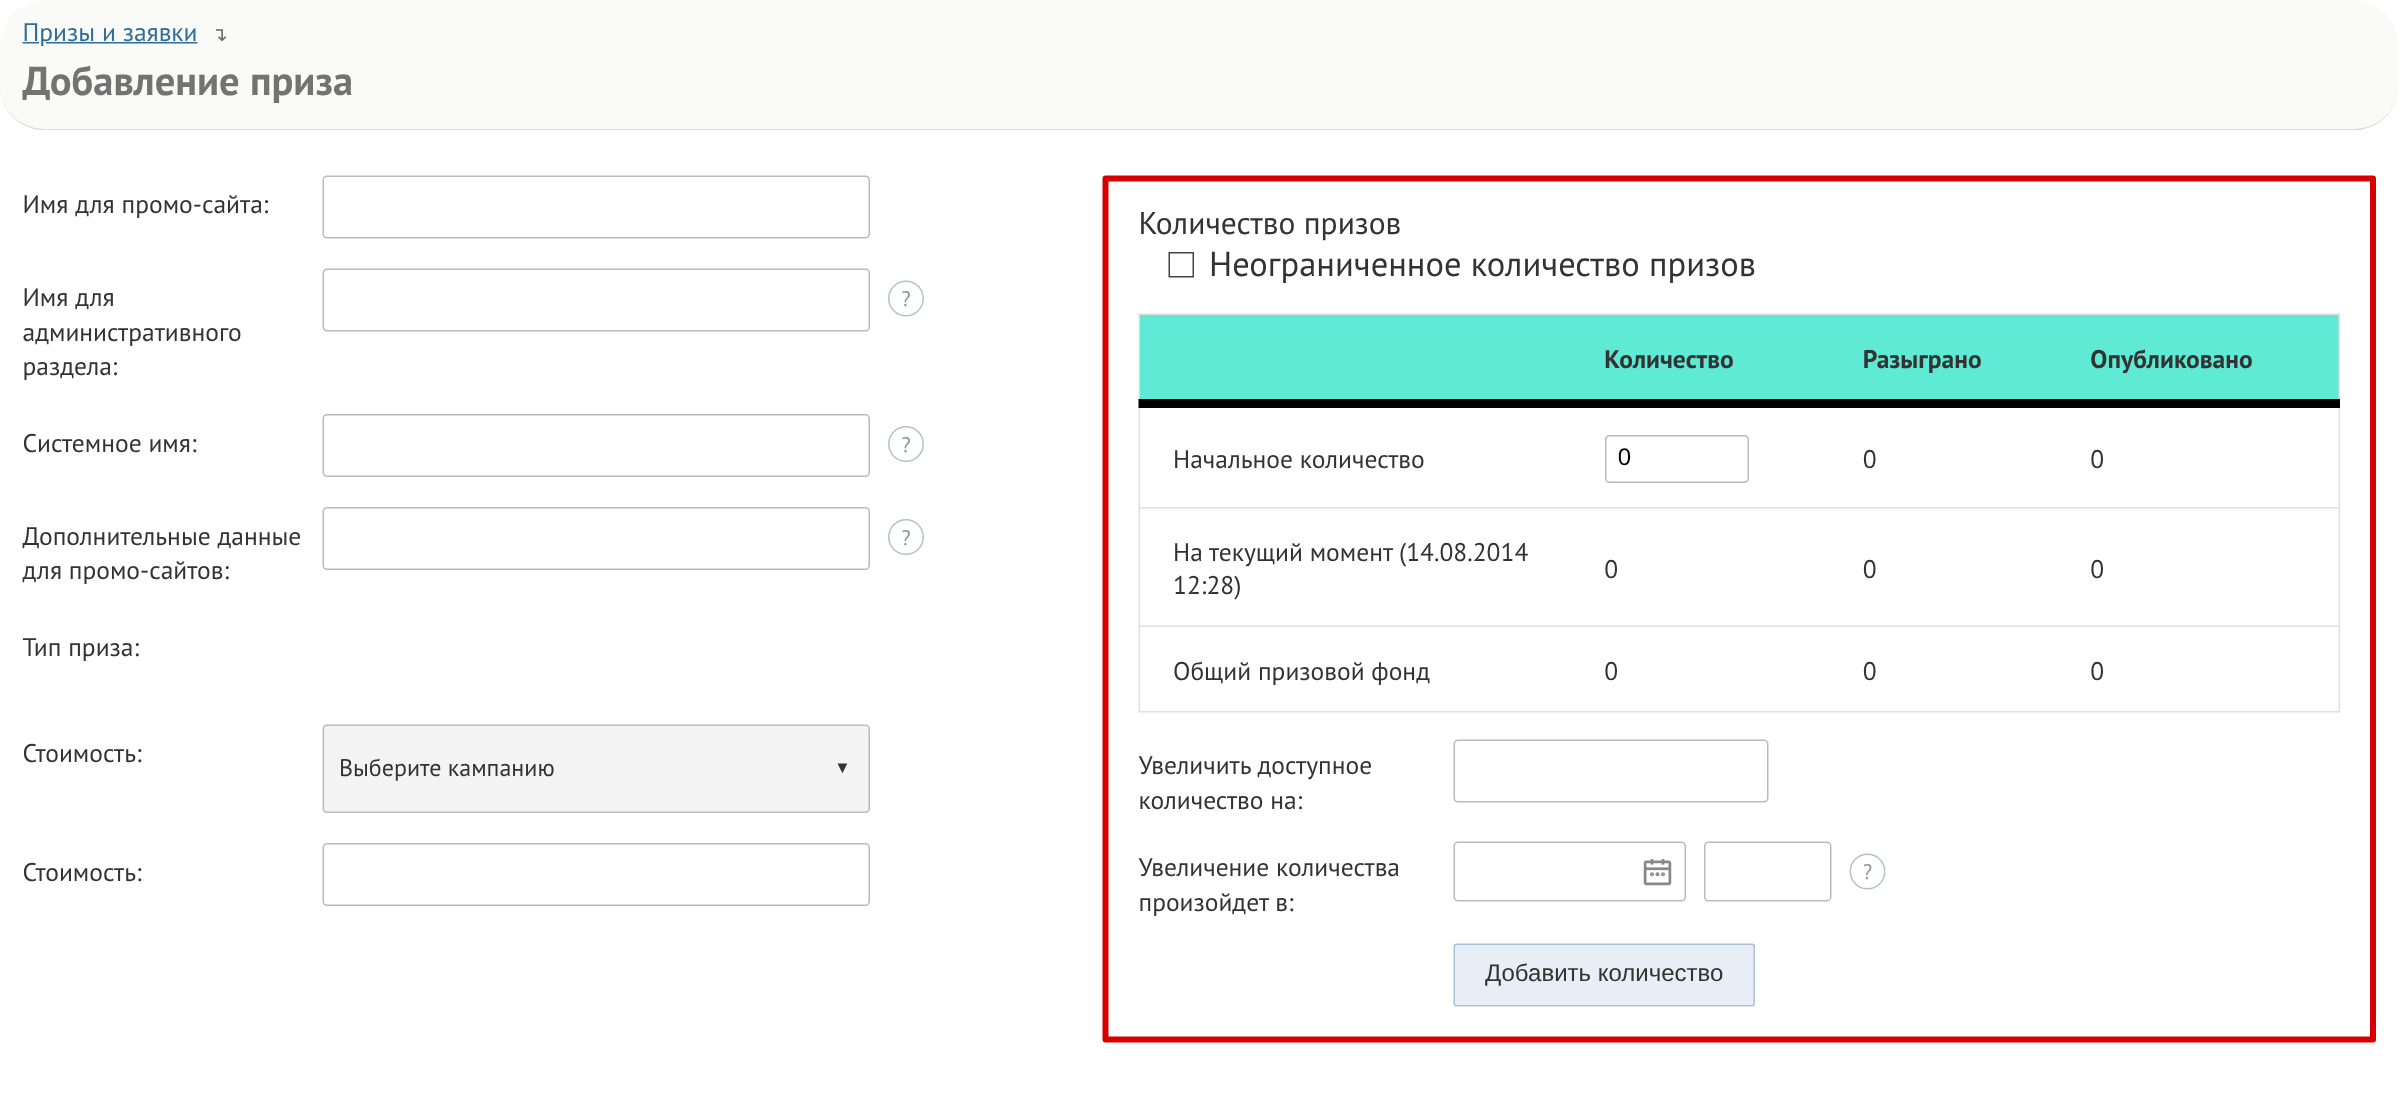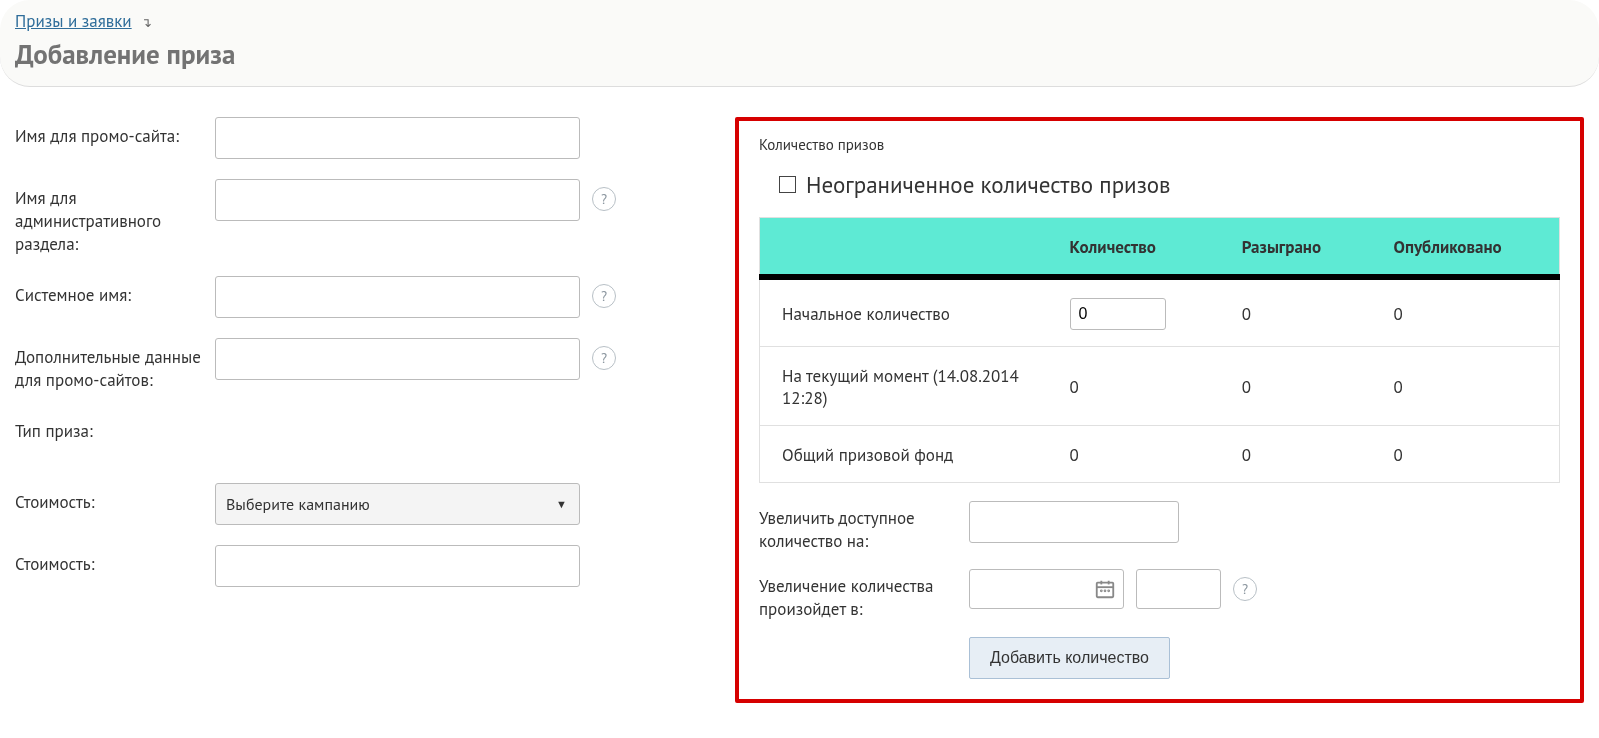--- a/index.html
+++ b/index.html
@@ -90,21 +90,21 @@
     background: #e7eef5;
     border: 1px solid #aac0d6;
     color: #333;
     font-size: 16px;
     cursor: pointer;
     margin: 0;
   }
 
   .select {
     width: 365px;
-    height: 42px;
+    height: 59px;
     border: 1px solid #bbb;
     border-radius: 3px;
     padding: 6px 32px 6px 10px;
     font-size: 16px;
     background: #f4f4f4;
     position: relative;
     display: flex;
     align-items: center;
     cursor: pointer;
   }
@@ -116,21 +116,21 @@
     font-size: 11px;
     color: #333;
   }
 
   
   .panel-highlight {
     border: 4px solid #d60000;
     padding: 14px 20px 20px;
     border-radius: 2px;
   }
-  .panel-title { font-size: 15px; margin-bottom: 16px; }
+  .panel-title { font-size: 21px; }
   .chk-row { display: flex; align-items: center; gap: 10px; margin-bottom: 18px; padding-left: 20px; }
   .chk {
     width: 17px; height: 17px; border: 1.5px solid #444; background: #fff;
     display: inline-block;
   }
   .chk-label { font-size: 23px; }
 
   table.qty {
     width: 100%;
     border-collapse: collapse;

